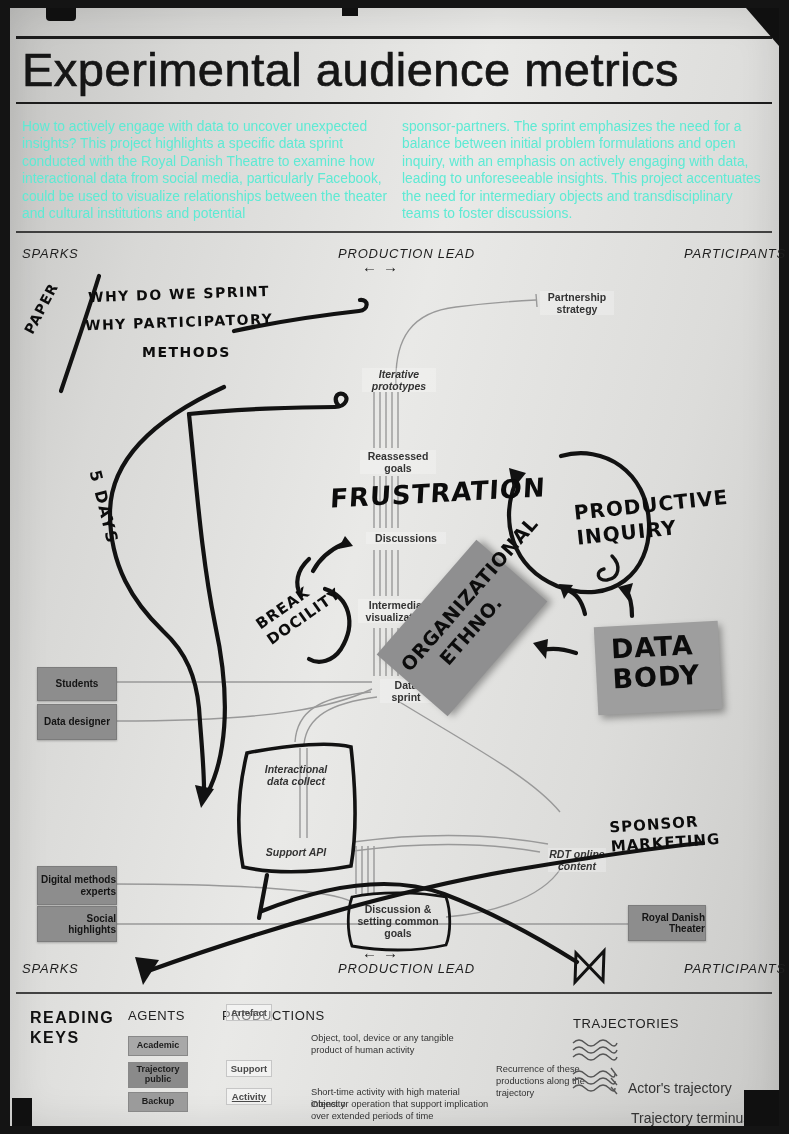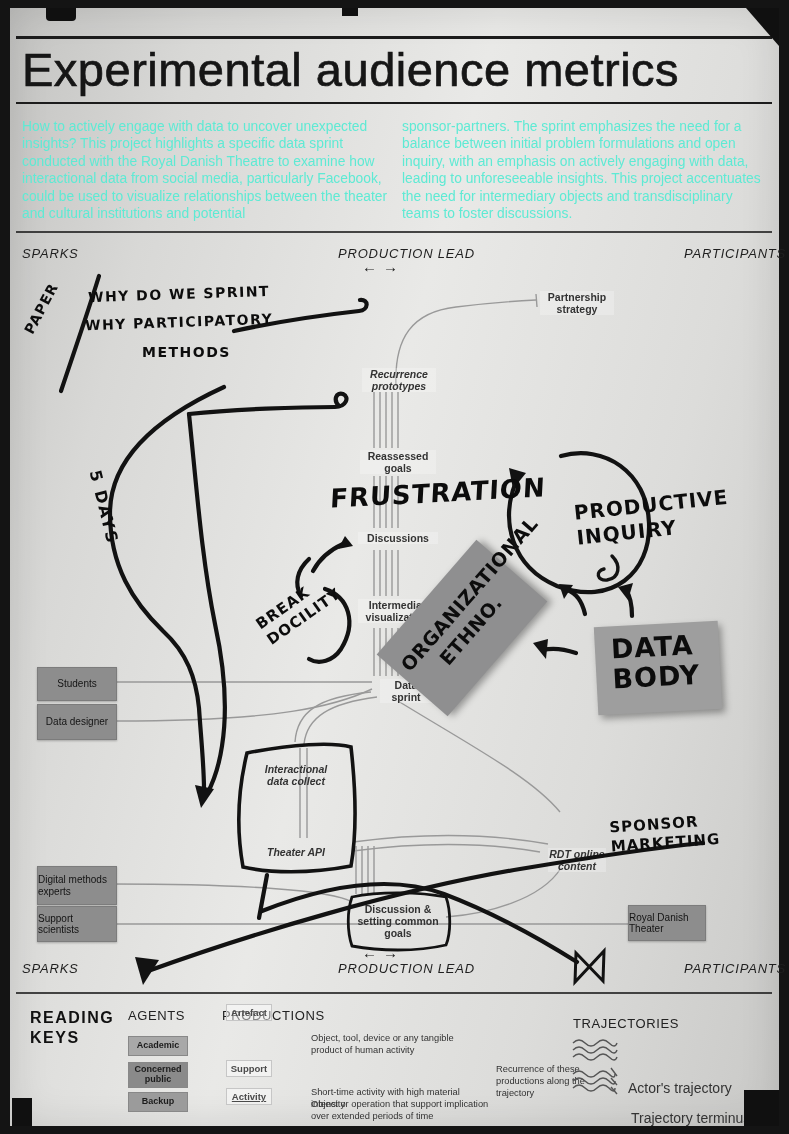--- a/index.html
+++ b/index.html
@@ -18,22 +18,22 @@
   
   .lane{font-style:italic;font-size:13px;color:#1f1f1f;letter-spacing:0.8px;z-index:2;white-space:nowrap;}
   .lead-arrows{z-index:2;font-size:15px;color:#1a1a1a;letter-spacing:6px;white-space:nowrap;}
   .lead-arrows .al::before{content:"\2190";}
   .lead-arrows .ar::before{content:"\2192";}
   
   .node{font-size:10.5px;font-weight:bold;color:#333;line-height:1.15;text-align:center;
     z-index:2;background:rgba(255,255,255,0.25);}
   .node.it{font-style:italic;}
   
-  .gbox{background:#8d8d8d;border:1px solid #7c7c7c;color:#141414;font-weight:normal;font-size:10px;
-    line-height:1.12;display:flex;align-items:center;justify-content:center;text-align:left;
+  .gbox{background:#8d8d8d;border:1px solid #7c7c7c;color:#141414;font-weight:bold;font-size:10px;
+    line-height:1.12;display:flex;align-items:center;justify-content:center;text-align:right;
     z-index:2;box-shadow:0 1px 2px rgba(0,0,0,0.25);}
   
   .sticky{z-index:3;box-shadow:3px 4px 7px rgba(0,0,0,0.35);}
   .sticky .hw{position:static;}
   
   .hw{font-family:"DejaVu Sans",sans-serif;font-weight:bold;color:#0c0c0c;z-index:5;line-height:1.25;}
   svg.layer{left:0;top:0;z-index:4;pointer-events:none;}
   svg.under{z-index:1;}
   .thick{stroke:#121212;stroke-width:4.2;fill:none;stroke-linecap:round;}
   .thin{stroke:#999;stroke-width:1.4;fill:none;}
@@ -88,34 +88,34 @@
   <path class="thin" d="M112,884 C240,884 332,890 352,902"></path>
   <path class="thin" d="M353,842 C430,832 492,834 548,844"></path>
   <path class="thin" d="M353,851 C430,841 488,843 540,852"></path>
   <path class="thin" d="M371,692 C318,697 297,712 295,742"></path>
   <path class="thin" d="M377,697 C330,703 307,717 304,744"></path>
   <path class="thin" d="M398,701 C475,748 532,778 560,812"></path>
   <path class="thin" d="M561,868 C541,900 486,914 446,917"></path>
 </svg>
 
 <div class="abs node" style="left:540px;top:291px;width:74px;">Partnership strategy</div>
-<div class="abs node it" style="left:362px;top:368px;width:74px;">Recurrence prototypes</div>
+<div class="abs node it" style="left:362px;top:368px;width:74px;">Iterative prototypes</div>
 <div class="abs node" style="left:360px;top:450px;width:76px;">Reassessed goals</div>
-<div class="abs node" style="left:358px;top:532px;width:80px;">Discussions</div>
+<div class="abs node" style="left:366px;top:532px;width:80px;">Discussions</div>
 <div class="abs node" style="left:358px;top:599px;width:84px;">Intermediate visualizations</div>
 <div class="abs node" style="left:380px;top:679px;width:52px;">Data sprint</div>
 <div class="abs node it" style="left:254px;top:763px;width:84px;background:none;">Interactional data collect</div>
-<div class="abs node it" style="left:254px;top:846px;width:84px;background:none;">Theater API</div>
+<div class="abs node it" style="left:254px;top:846px;width:84px;background:none;">Support API</div>
 <div class="abs node it" style="left:548px;top:832px;width:58px;margin-top:16px;">RDT online content</div>
 <div class="abs node" style="left:356px;top:903px;width:84px;background:none;">Discussion &amp; setting common goals</div>
 
 <div class="abs gbox" style="left:37px;top:667px;width:78px;height:32px;">Students</div>
 <div class="abs gbox" style="left:37px;top:704px;width:78px;height:34px;">Data designer</div>
 <div class="abs gbox" style="left:37px;top:866px;width:78px;height:37px;">Digital methods experts</div>
-<div class="abs gbox" style="left:37px;top:906px;width:78px;height:34px;">Support scientists</div>
+<div class="abs gbox" style="left:37px;top:906px;width:78px;height:34px;">Social highlights</div>
 <div class="abs gbox" style="left:628px;top:905px;width:76px;height:34px;">Royal Danish Theater</div>
 
 <div class="abs sticky" style="left:386px;top:581px;width:152px;height:94px;background:#8f8f90;transform:rotate(-49deg);">
   <div class="hw" style="font-size:19px;padding:18px 0 0 8px;letter-spacing:0.5px;line-height:1.3;text-align:center;">ORGANIZATIONAL ETHNO.</div>
 </div>
 <div class="abs sticky" style="left:596px;top:624px;width:124px;height:88px;background:#9e9e9e;transform:rotate(-3deg);">
   <div class="hw" style="font-size:27px;padding:8px 0 0 16px;letter-spacing:1px;line-height:1.12;">DATA BODY</div>
 </div>
 
 <svg class="abs layer" width="789" height="1134">
@@ -155,21 +155,21 @@
 <div class="abs hw" style="left:330px;top:477px;font-size:26px;transform:rotate(-3deg) skewX(-6deg);letter-spacing:1px;white-space:nowrap;">FRUSTRATION</div>
 <div class="abs hw" style="left:575px;top:493px;font-size:20px;width:150px;transform:rotate(-6deg);letter-spacing:1px;">PRODUCTIVE INQUIRY</div>
 <div class="abs hw" style="left:256px;top:592px;font-size:15px;width:80px;transform:rotate(-35deg);letter-spacing:1px;">BREAK DOCILITY</div>
 <div class="abs hw" style="left:610px;top:814px;font-size:15px;width:130px;transform:rotate(-4deg);letter-spacing:1px;">SPONSOR MARKETING</div>
 
 <div class="abs rule" style="left:16px;top:992px;width:756px;height:2px;opacity:.8;"></div>
 <div id="readingkeys" class="abs">READING KEYS</div>
 
 <div class="abs leghead" style="left:128px;top:1008px;">AGENTS</div>
 <div class="abs legbox" style="left:128px;top:1036px;width:58px;height:18px;background:#a8a8a8;">Academic</div>
-<div class="abs legbox" style="left:128px;top:1062px;width:58px;height:24px;background:#8a8a8a;">Concerned public</div>
+<div class="abs legbox" style="left:128px;top:1062px;width:58px;height:24px;background:#8a8a8a;">Trajectory public</div>
 <div class="abs legbox" style="left:128px;top:1092px;width:58px;height:18px;background:#9b9b9b;">Backup</div>
 
 <div class="abs leghead" style="left:222px;top:1008px;">PRODUCTIONS</div>
 <div class="abs term" style="left:226px;top:1004px;width:44px;height:15px;">Artefact</div>
 <div class="abs desc" style="left:267px;top:1033px;width:172px;">Object, tool, device or any tangible product of human activity</div>
 <div class="abs term" style="left:226px;top:1060px;width:44px;height:15px;">Support</div>
 <div class="abs desc" style="left:267px;top:1099px;width:178px;">Object or operation that support implication over extended periods of time</div>
 <div class="abs term" style="left:226px;top:1088px;width:44px;height:15px;text-decoration:underline;">Activity</div>
 <div class="abs desc" style="left:267px;top:1087px;width:172px;">Short-time activity with high material intensity</div>
 <div class="abs desc" style="left:452px;top:1064px;width:112px;">Recurrence of these productions along the trajectory</div>

